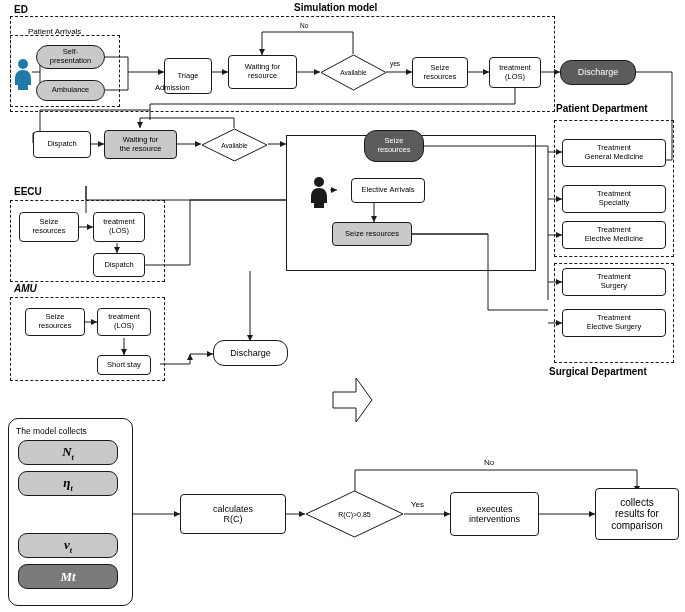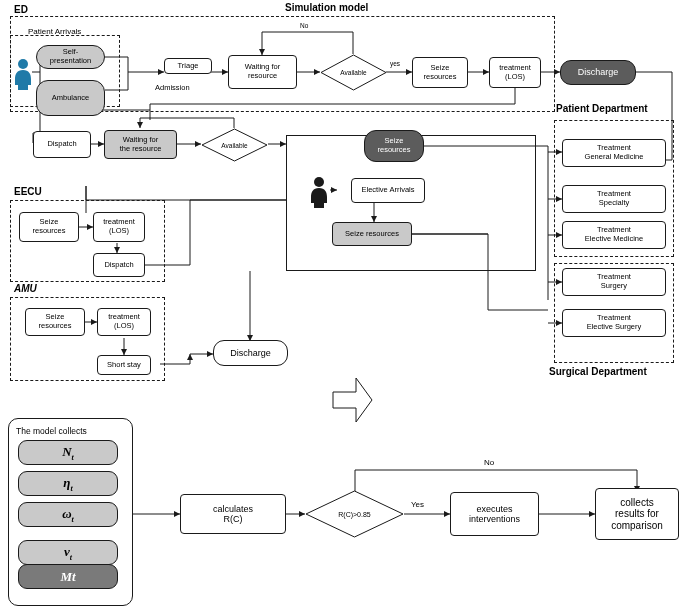--- a/index.html
+++ b/index.html
@@ -179,42 +179,42 @@
 
       <path d="M130,514 L180,514" marker-end="url(#ah)"></path>
       <path d="M267,514 L305,514" marker-end="url(#ah)"></path>
       <path d="M404,514 L450,514" marker-end="url(#ah)"></path>
       <path d="M539,514 L595,514" marker-end="url(#ah)"></path>
 
       <path d="M355,492 L355,470 L637,470 L637,492" marker-end="url(#ah)"></path>
     </g>
   </svg>
 
-  <div class="title" style="left:285px;top:2px;">Simulation model</div>
+  <div class="title" style="left:294px;top:2px;">Simulation model</div>
 
   <div class="dashbox" style="left:10px;top:16px;width:545px;height:96px;"></div>
   <div class="title" style="left:14px;top:4px;">ED</div>
   <div class="lbl" style="left:28px;top:27px;">Patient Arrivals</div>
   <div class="dashbox" style="left:10px;top:35px;width:110px;height:72px;"></div>
 
   <div class="person" style="left:12px;top:58px;">
     <svg width="22" height="32" viewBox="0 0 22 32">
       <circle cx="11" cy="6" r="5" fill="#1f7aa8"></circle>
       <path d="M11 12 C5 12 3 16 3 21 L3 27 L6 27 L6 32 L16 32 L16 27 L19 27 L19 21 C19 16 17 12 11 12 z" fill="#1f7aa8"></path>
     </svg>
   </div>
 
   <div class="node gray sq" style="left:36px;top:45px;width:69px;height:24px;">
     <span style="white-space:pre-line;">Self-
 presentation</span>
   </div>
-  <div class="node gray sq" style="left:36px;top:80px;width:69px;height:36px;">
+  <div class="node gray sq" style="left:36px;top:80px;width:69px;height:21px;">
     <span>Ambulance</span>
   </div>
-  <div class="node" style="left:164px;top:58px;width:48px;height:16px;">
+  <div class="node" style="left:164px;top:58px;width:48px;height:36px;">
     <span>Triage</span>
   </div>
   <div class="node" style="left:228px;top:55px;width:69px;height:34px;">
     <span style="white-space:pre-line;">Waiting for
 resource</span>
   </div>
 
   <div class="diamond" style="left:320px;top:54px;width:67px;height:37px;">
     <svg width="67" height="37" viewBox="0 0 67 37">
         <polygon points="33.5,1 66,18.5 33.5,36 1,18.5" fill="#fff" stroke="#1a1a1a" stroke-width="1"></polygon>
@@ -331,24 +331,21 @@
 
   <div class="genbox" style="left:8px;top:418px;width:125px;height:188px;"></div>
   <div class="lbl" style="left:16px;top:426px;font-size:8.5px;">The model collects</div>
 
   <div class="varbox gray" style="left:18px;top:440px;width:100px;height:25px;background:#c9c9c9;">
     <span><span>N</span><sub style="font-size:8px;">t</sub></span>
   </div>
   <div class="varbox" style="left:18px;top:471px;width:100px;height:25px;background:#c9c9c9;">
     <span><span>η</span><sub style="font-size:8px;">t</sub></span>
   </div>
-  <div class="varbox" style="left:18px;top:502px;width:100px;height:25px;background:#c9c9c9;">
-    <span><span>ω</span><sub style="font-size:8px;">t</sub></span>
-  </div>
-  <div class="varbox" style="left:18px;top:533px;width:100px;height:25px;background:#c9c9c9;margin-top:7px;">
+  <div class="varbox" style="left:18px;top:533px;width:100px;height:25px;background:#c9c9c9;">
     <span><span>v</span><sub style="font-size:8px;">t</sub></span>
   </div>
   <div class="varbox" style="left:18px;top:564px;width:100px;height:25px;background:#7a7a7a;color:#fff;">
     <span><span>M</span><span>t</span></span>
   </div>
 
   <div class="node" style="left:180px;top:494px;width:106px;height:40px;font-size:9px;">
     <span style="white-space:pre-line;">calculates
 R(C)</span>
   </div>

